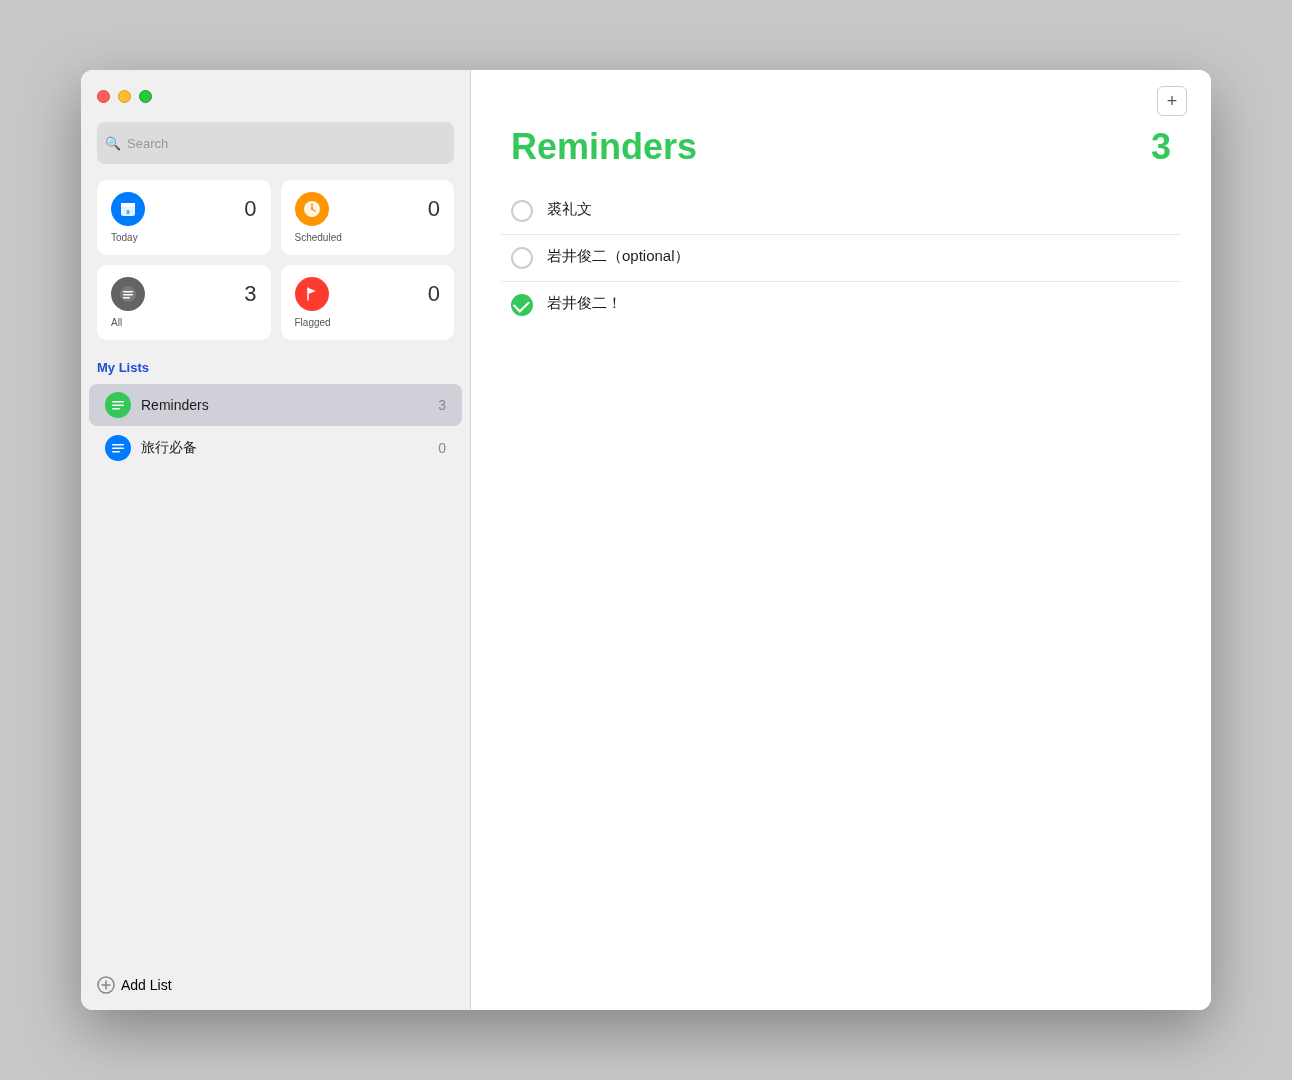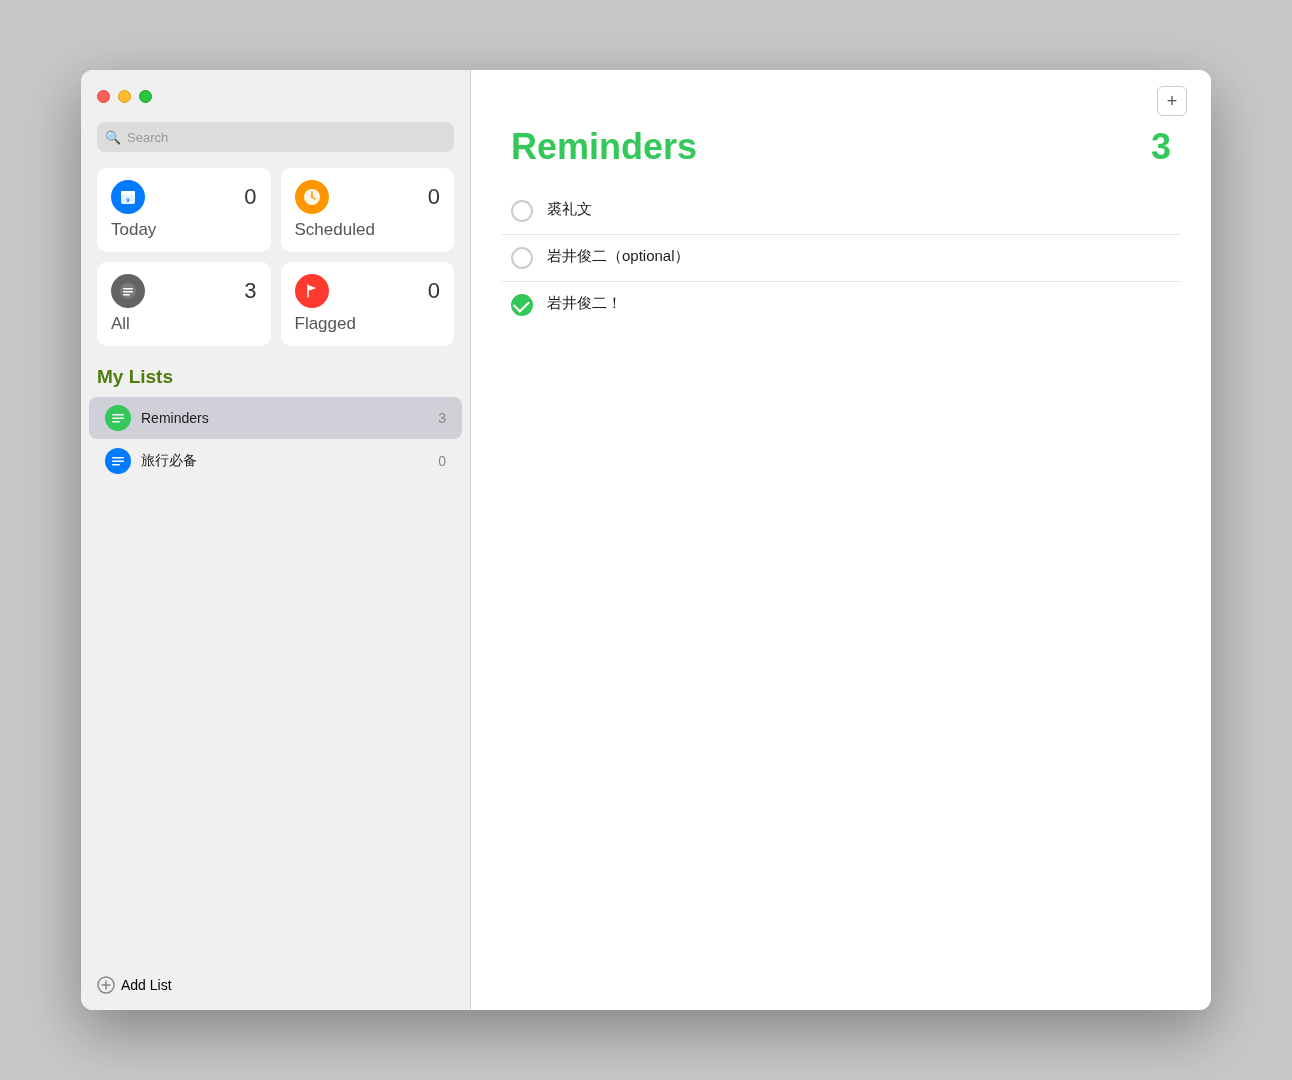--- a/index.html
+++ b/index.html
@@ -46,21 +46,21 @@
     .tl-red { background: #ff5f57; border: 1px solid #e0443e; }
     .tl-yellow { background: #febc2e; border: 1px solid #d4a017; }
     .tl-green { background: #28c840; border: 1px solid #14a129; }
 
     .search-bar {
       margin: 0 16px 16px 16px;
       position: relative;
     }
     .search-bar input {
       width: 100%;
-      height: 30px;
+      height: 42px;
       border-radius: 8px;
       border: none;
       background: #dcdcdc;
       padding: 0 10px 0 30px;
       font-size: 13px;
       color: #666;
       outline: none;
     }
     .search-bar input::placeholder { color: #999; }
     .search-icon-svg {
@@ -103,29 +103,29 @@
     .icon-today { background: #007aff; }
     .icon-scheduled { background: #ff9500; }
     .icon-all { background: #636366; }
     .icon-flagged { background: #ff3b30; }
     .smart-card-count {
       font-size: 22px;
       font-weight: 500;
       color: #333;
     }
     .smart-card-label {
-      font-size: 17px;
+      font-size: 10px;
       color: #555;
       font-weight: 500;
     }
 
     .section-label {
-      font-size: 19px;
+      font-size: 13px;
       font-weight: 600;
-      color: #4d7c0f;
+      color: #1d4ed8;
       margin: 4px 16px 8px 16px;
       text-transform: none;
     }
 
     .list-item {
       display: flex;
       align-items: center;
       padding: 8px 16px;
       cursor: pointer;
       border-radius: 8px;

